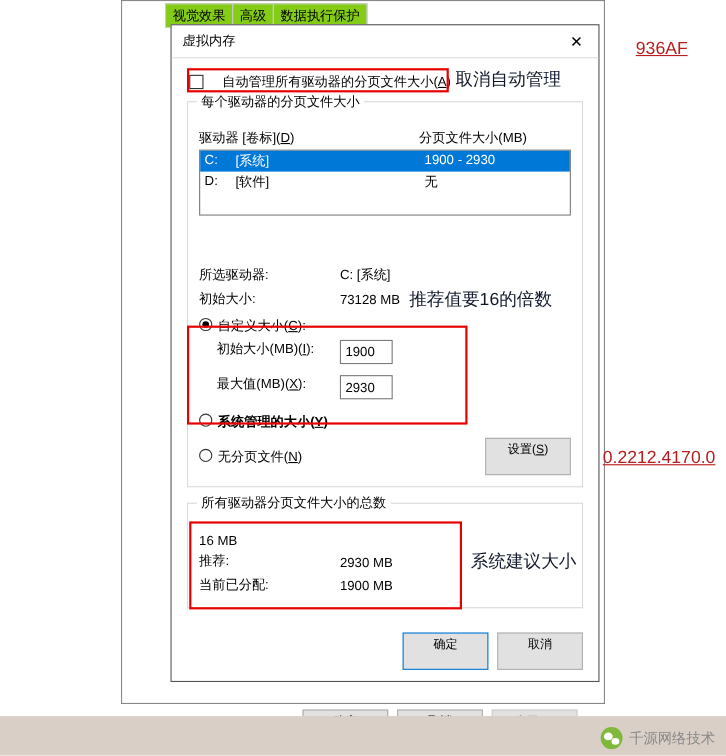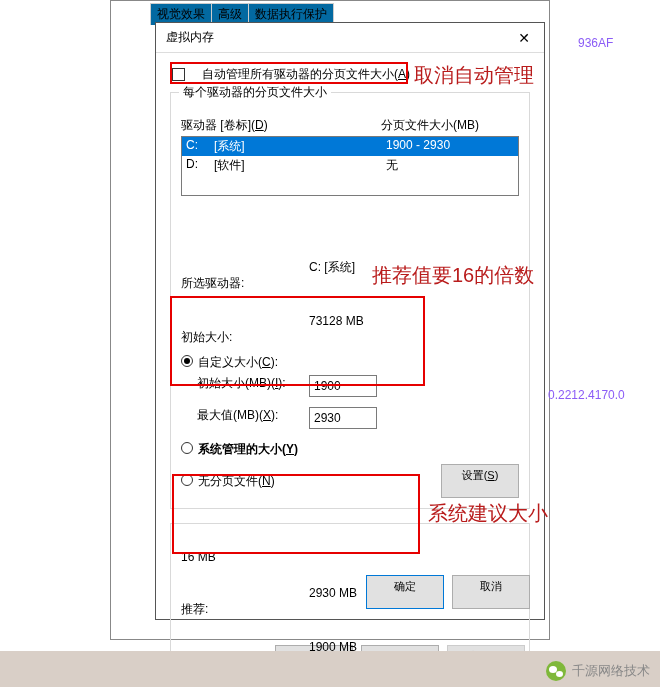--- a/index.html
+++ b/index.html
@@ -25,21 +25,21 @@
   .parent-tabs {
     position:absolute;
     left:150px; top:3px;
     display:flex;
     font-size:12px;
   }
   .parent-tab {
     border:1px solid #ccc;
     border-bottom:none;
     padding:2px 6px;
-    background:#0369a1;
+    background:#84cc16;
     margin-right:-1px;
   }
   .parent-buttons {
     position:absolute;
     left:275px; top:645px;
     display:flex;
     gap:8px;
   }
   .win-btn {
     min-width:78px; height:34px;
@@ -121,38 +121,38 @@
   }
   .drive-row {
     display:flex;
     padding:1px 4px;
   }
   .drive-row.selected { background:#0078d7; color:#fff; }
   .dletter { width:28px; }
   .dlabel  { width:172px; }
 
   .kv-row { display:flex; padding:2px 0; align-items:center; }
-  .kv-label { width:128px;margin-top:33px; }
+  .kv-label { width:128px; }
   .kv-val { }
 
   .radio {
     width:12px;height:12px;border:1px solid #333;border-radius:50%;
     display:inline-block; margin-right:5px; position:relative; top:1px;
     background:#fff;
   }
   .radio.checked::after{
     content:""; position:absolute; left:2px; top:2px;
     width:6px;height:6px;border-radius:50%; background:#000;
   }
 
   .size-block { margin-top:4px; }
   .size-row { display:flex; align-items:flex-start; padding:2px 0; }
   .size-label { width:128px; padding-left:16px; }
   .size-input {
-    width:68px; height:22px;
+    width:48px; height:22px;
     border:1px solid #7a7a7a;
     padding:1px 4px;
     font-size:12px;
   }
 
   .set-row { display:flex; justify-content:flex-end; margin-top:4px; }
 
   .totals .kv-row .kv-label{ width:128px; }
 
   .dlg-buttons {
@@ -162,22 +162,22 @@
   }
 
   
   .anno {
     position:absolute;
     border:2px solid #e60000;
     pointer-events:none;
   }
   .anno-label {
     position:absolute;
-    color:#b91c1c;
-    font-size:20px;
+    color:#0f172a;
+    font-size:16px;
     font-weight:normal;
     white-space:nowrap;
   }
 
   
   .footer-bar {
     position:absolute;
     left:0; bottom:0;
     width:100%; height:36px;
     background:#d9cfc7;
@@ -195,35 +195,36 @@
   }
   .wechat-ico::before,.wechat-ico::after{
     content:"";position:absolute;background:#fff;border-radius:50%;
   }
   .wechat-ico::before{width:8px;height:7px;left:3px;top:5px;}
   .wechat-ico::after{width:7px;height:6px;right:3px;bottom:4px;}
 
   
   .bg-text {
     position:absolute;
-    color:#8b5cf6;
-    font-size:12px;
+    color:#b91c1c;
+    font-size:16px;
+    text-decoration:underline;
   }
 </style>
 </head>
 <body>
 
 <div class="parent-dialog"></div>
 <div class="parent-tabs">
   <div class="parent-tab">视觉效果</div>
   <div class="parent-tab">高级</div>
   <div class="parent-tab">数据执行保护</div>
 </div>
 <div class="bg-text" style="left:578px; top:36px;">936AF</div>
-<div class="bg-text" style="left:548px; top:388px;">0.2212.4170.0</div>
+<div class="bg-text" style="left:548px; top:408px;">0.2212.4170.0</div>
 
 <div class="parent-buttons">
   <div class="win-btn">确定</div>
   <div class="win-btn">取消</div>
   <div class="win-btn disabled">应用(A)</div>
 </div>
 
 <div class="vm-dialog">
   <div class="titlebar">
     <span>虚拟内存</span>
@@ -293,20 +294,21 @@
       <div style="display:flex; align-items:center; justify-content:space-between;">
         <div class="size-row">
           <span class="radio"></span>
           <span><span>无分页文件(</span><span class="hot">N</span><span>)</span></span>
         </div>
         <div class="win-btn"><span>设置(</span><span class="hot">S</span><span>)</span></div>
       </div>
     </div>
 
     <div class="group totals" style="margin-top:14px;">
+      <div class="group-title">所有驱动器分页文件大小的总数</div>
       <div class="kv-row">
         <span class="kv-val">16 MB</span>
       </div>
       <div class="kv-row">
         <span class="kv-label">推荐:</span>
         <span class="kv-val">2930 MB</span>
       </div>
       <div class="kv-row">
         <span class="kv-label">当前已分配:</span>
         <span class="kv-val">1900 MB</span>

